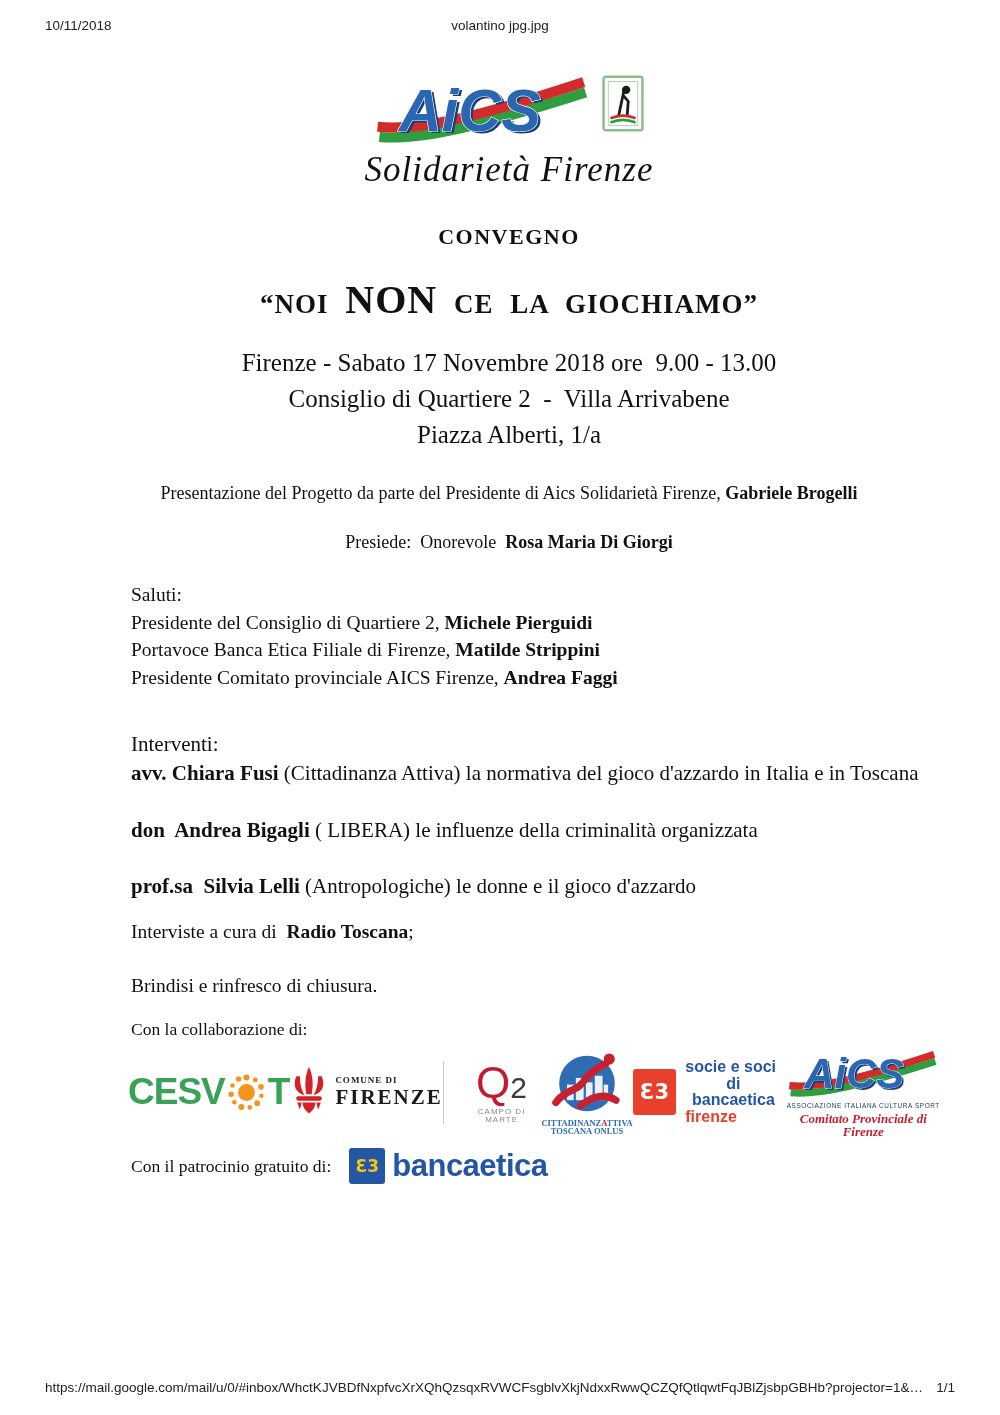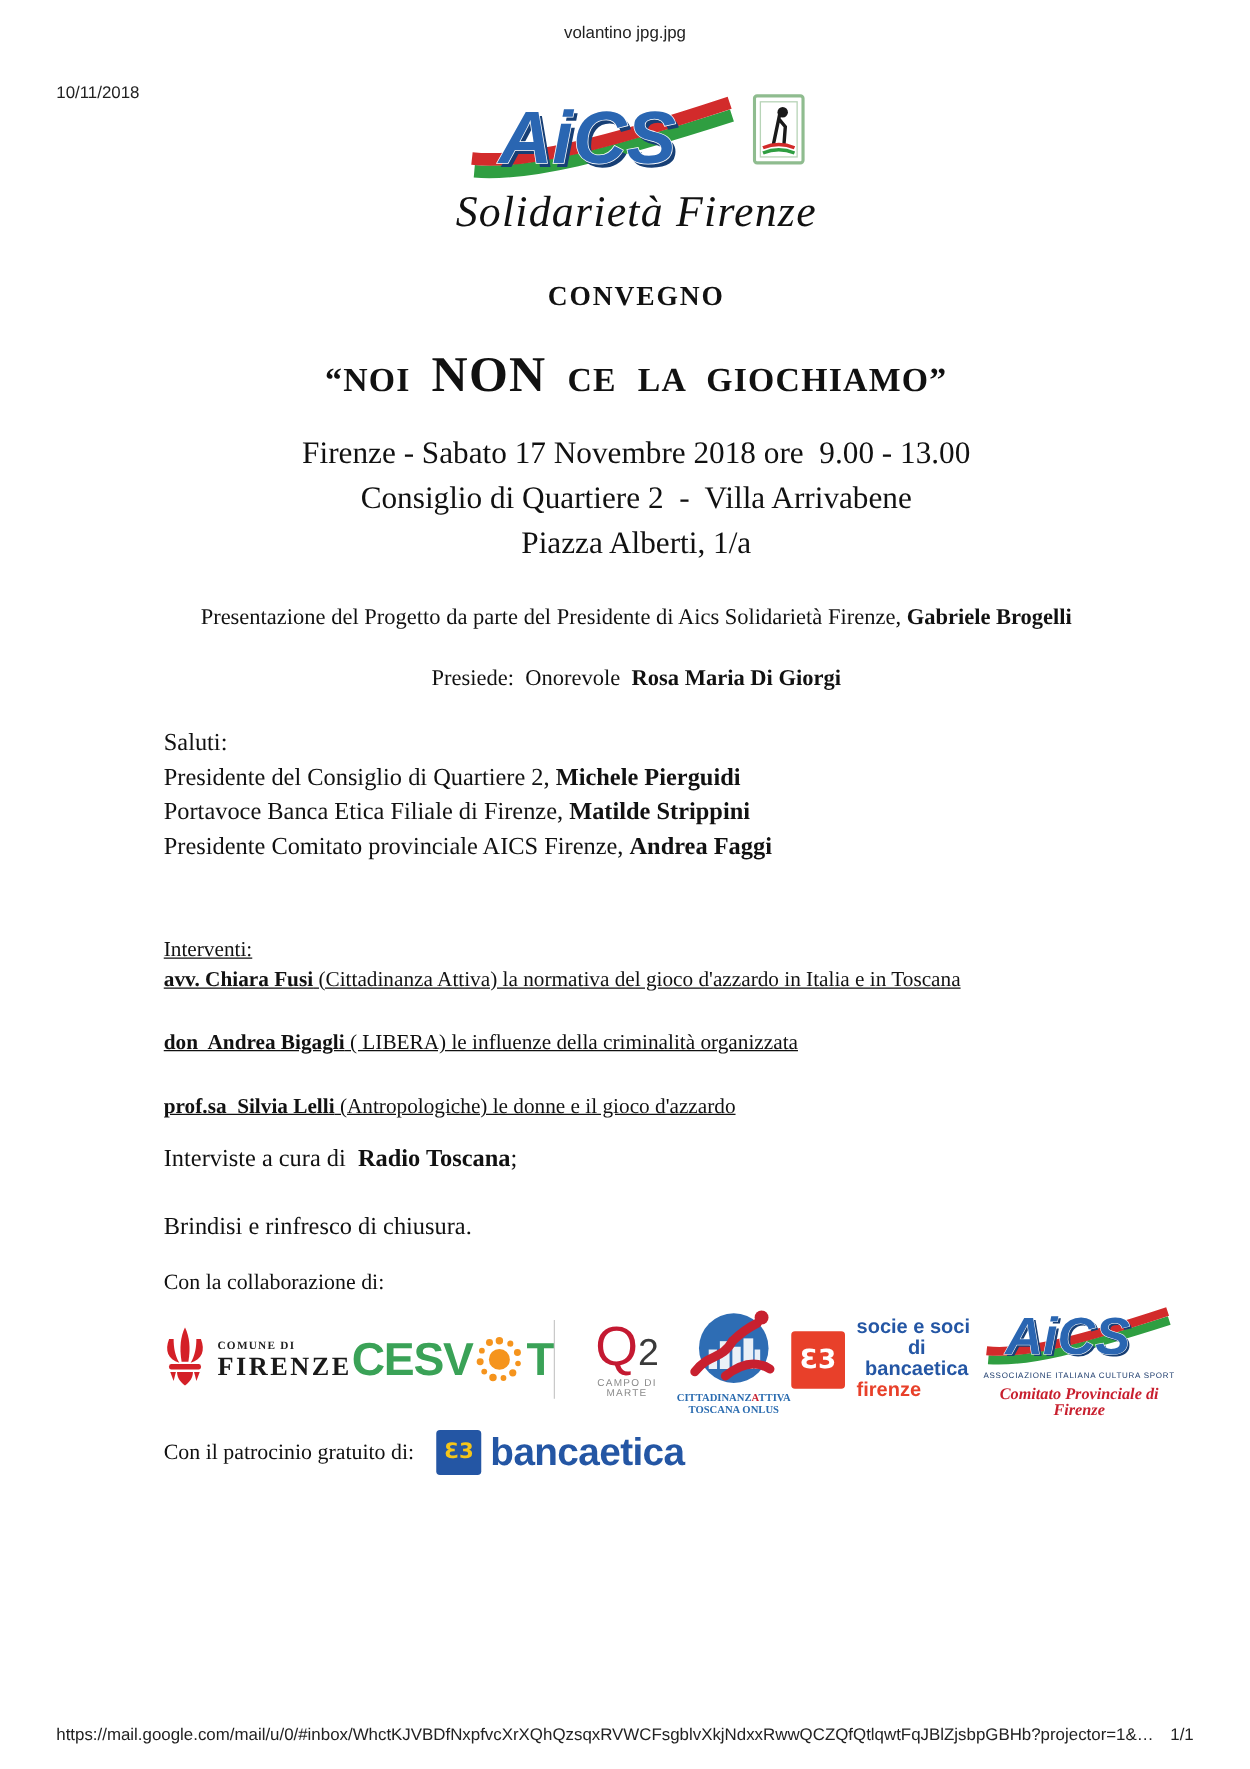--- a/index.html
+++ b/index.html
@@ -3,21 +3,21 @@
 <meta charset="utf-8">
 <style>
   html,body{margin:0;padding:0;background:#ffffff;}
   .page{position:relative;width:1000px;height:1415px;background:#fff;overflow:hidden;
         font-family:"Liberation Serif",serif;color:#111;}
   [data-bind]{white-space:pre-wrap;}
 
   
   .print-header{position:absolute;top:18px;left:45px;right:45px;display:flex;
     font-family:"Liberation Sans",sans-serif;font-size:13.5px;color:#222;}
-  .ph-date{flex:0 0 auto;margin-top:48px;}
+  .ph-date{flex:0 0 auto;}
   .ph-file{position:absolute;left:0;right:0;text-align:center;}
   .print-footer{position:absolute;bottom:20px;left:45px;right:45px;display:flex;
     justify-content:space-between;font-family:"Liberation Sans",sans-serif;
     font-size:13.5px;color:#222;}
 
   .flyer{position:absolute;top:52px;left:18px;right:0;text-align:center;}
 
   
   .logo-top{display:flex;justify-content:center;align-items:flex-start;gap:12px;margin-top:20px;}
   .aics-svg .aics-word{font:italic 800 64px "Liberation Sans",sans-serif;fill:#2a66b2;
@@ -34,21 +34,21 @@
 
   .venue{margin-top:22px;font-size:25px;line-height:1.44;}
 
   .prog-heading{margin-top:34px;font-weight:bold;font-size:20px;}
   .pres-line{margin-top:30px;font-size:18px;}
   .presiede{margin-top:28px;font-size:18px;}
   b{font-weight:bold;}
 
   .left{text-align:left;margin-left:113px;margin-right:55px;}
   .saluti{margin-top:28px;font-size:19.5px;line-height:1.42;}
-  .interventi{margin-top:56px;font-size:17px;line-height:1.4;text-decoration:underline;}
+  .interventi{margin-top:38px;font-size:21px;line-height:1.4;}
   .interventi .item{margin-top:27px;}
   .interviste{margin-top:20px;font-size:19.5px;}
   .brindisi{margin-top:32px;font-size:19.5px;}
   .collab-label{margin-top:22px;font-size:17.5px;}
 
   
   .logo-row{margin:10px 55px 0 110px;display:flex;align-items:center;
     justify-content:space-between;height:84px;}
   .logo{display:flex;align-items:center;}
 
@@ -165,38 +165,20 @@
 
     <div class="interviste left">
       <span data-bind="closing.interviste_text">Interviste a cura di  </span><b data-bind="closing.interviste_name">Radio Toscana</b><span data-bind="closing.interviste_end">;</span>
     </div>
 
     <div class="brindisi left" data-bind="closing.brindisi">Brindisi e rinfresco di chiusura.</div>
 
     <div class="collab-label left" data-bind="collaboration.label">Con la collaborazione di:</div>
 
     <div class="logo-row">
-
-      <div class="logo firenze">
-        <svg viewBox="0 0 44 60" width="40" height="55">
-          <g fill="#d42027">
-            <path d="M22,2 C18,10 17,20 19,32 L25,32 C27,20 26,10 22,2 Z"></path>
-            <path d="M8,12 C4,22 7,30 17,33 C13,26 12,19 12,12 Z"></path>
-            <path d="M36,12 C40,22 37,30 27,33 C31,26 32,19 32,12 Z"></path>
-            <rect x="8" y="34" width="28" height="5" rx="2"></rect>
-            <path d="M15,41 C15,46 18,50 22,53 C26,50 29,46 29,41 Z"></path>
-            <path d="M9,41 L14,41 L12,49 Z"></path>
-            <path d="M35,41 L30,41 L32,49 Z"></path>
-          </g>
-        </svg>
-        <div class="fir-text">
-          <span class="fir-small" data-bind="logos.comune_firenze.line1">COMUNE DI</span>
-          <span class="fir-big" data-bind="logos.comune_firenze.line2">FIRENZE</span>
-        </div>
-      </div>
 
       <div class="logo cesvot">
         <span class="cesvot-txt" data-bind="logos.cesvot.part1">CESV</span>
         <svg viewBox="0 0 44 44" width="41" height="41">
           <circle cx="22" cy="22" r="9" fill="#f5941d"></circle>
           <g fill="#f5941d">
             <circle cx="22" cy="6" r="3.2"></circle>
               <circle cx="31.4" cy="8.5" r="2.6"></circle>
             <circle cx="37.5" cy="16" r="3"></circle>
               <circle cx="38" cy="25.5" r="2.4"></circle>
@@ -205,20 +187,38 @@
             <circle cx="16.5" cy="37.5" r="3.2"></circle>
               <circle cx="9" cy="32.5" r="2.5"></circle>
             <circle cx="5.5" cy="24" r="3"></circle>
               <circle cx="7" cy="14.5" r="2.5"></circle>
             <circle cx="13.5" cy="7.5" r="3"></circle>
           </g>
         </svg>
         <span class="cesvot-txt" data-bind="logos.cesvot.part2">T</span>
       </div>
 
+      <div class="logo firenze">
+        <svg viewBox="0 0 44 60" width="40" height="55">
+          <g fill="#d42027">
+            <path d="M22,2 C18,10 17,20 19,32 L25,32 C27,20 26,10 22,2 Z"></path>
+            <path d="M8,12 C4,22 7,30 17,33 C13,26 12,19 12,12 Z"></path>
+            <path d="M36,12 C40,22 37,30 27,33 C31,26 32,19 32,12 Z"></path>
+            <rect x="8" y="34" width="28" height="5" rx="2"></rect>
+            <path d="M15,41 C15,46 18,50 22,53 C26,50 29,46 29,41 Z"></path>
+            <path d="M9,41 L14,41 L12,49 Z"></path>
+            <path d="M35,41 L30,41 L32,49 Z"></path>
+          </g>
+        </svg>
+        <div class="fir-text">
+          <span class="fir-small" data-bind="logos.comune_firenze.line1">COMUNE DI</span>
+          <span class="fir-big" data-bind="logos.comune_firenze.line2">FIRENZE</span>
+        </div>
+      </div>
+
       <div class="logo q2">
         <div class="q2-main">
           <span class="q2-q" data-bind="logos.q2.q">Q</span>
           <span class="q2-two" data-bind="logos.q2.two">2</span>
         </div>
         <span class="q2-sub" data-bind="logos.q2.sub">CAMPO DI MARTE</span>
       </div>
 
       <div class="logo citt">
         <svg viewBox="0 0 70 62" width="78" height="69">

